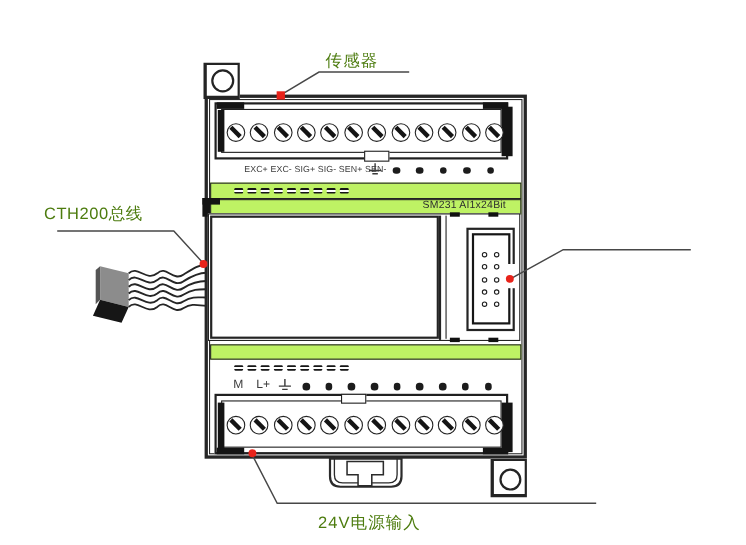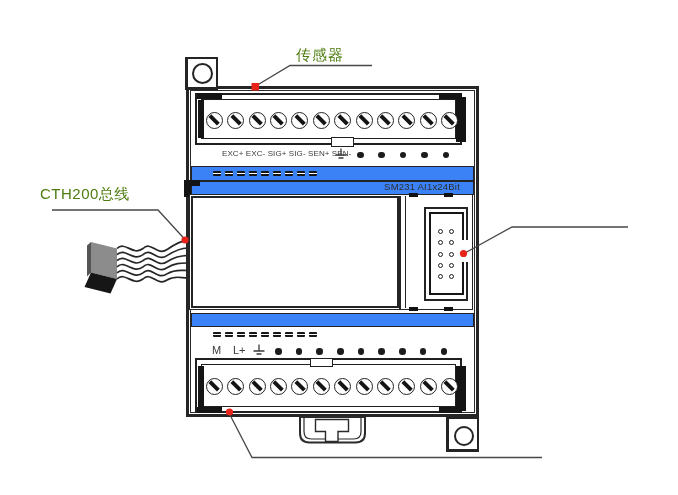--- a/index.html
+++ b/index.html
@@ -14,21 +14,21 @@
   
   .tblock{border:2.5px solid #202020;background:#fff;}
   .tinner{border:1.5px solid #202020;background:#fff;}
   .clip{background:#141414;}
   .cmark{background:#141414;}
   .notch{background:#fff;border:1.5px solid #202020;}
   .screw-row{display:flex;justify-content:space-between;align-items:center;}
   .screw{width:17px;height:17px;border:1.7px solid #242424;border-radius:50%;background:#fff;position:relative;box-sizing:border-box;}
   .screw::after{content:"";position:absolute;left:9%;top:50%;width:82%;height:4.2px;margin-top:-2.1px;background:#141414;transform:rotate(45deg);}
   
-  .band{border:1.5px solid #242424;background:#3b82f6;}
+  .band{border:1.5px solid #242424;background:#bef264;}
   .band-text{font-size:9.5px;line-height:10px;color:#2e2e2e;text-align:right;padding-right:13px;letter-spacing:0.2px;}
   .dash-row{display:flex;justify-content:space-between;}
   .dash{width:8px;height:5.5px;border-radius:1px;background:linear-gradient(to bottom,#161616 0 36%,#ffffff 36% 62%,#161616 62% 100%);}
   
   .led-row{display:flex;justify-content:space-between;align-items:center;}
   .led{width:6.5px;height:6.5px;border-radius:50%;background:#1c1c1c;}
   
   .panel{border:2px solid #242424;background:#fff;}
   .vline{background:#242424;}
   .tab{background:#111;}
@@ -175,20 +175,21 @@
       <div class="screw"></div>
       <div class="screw"></div>
       <div class="screw"></div>
       <div class="screw"></div>
       <div class="screw"></div>
     </div>
   <div class="abs notch" style="left:310px;top:357.5px;width:23px;height:9.5px;"></div>
 
   <div class="abs callout" style="left:296px;top:46px;">传感器</div>
   <div class="abs callout" style="left:40px;top:185px;letter-spacing:0.5px;">CTH200总线</div>
+  <div class="abs callout" style="left:289px;top:466px;">24V电源输入</div>
 
   <svg class="overlay" width="678" height="495" viewBox="0 0 678 495">
 
     <path d="M300,417 L365,417 L365,433 Q365,442.5 355.5,442.5 L309.5,442.5 Q300,442.5 300,433 Z" fill="#ffffff" stroke="#2b2b2b" stroke-width="2"></path>
     <path d="M304,417 L304,431.5 Q304,439 311.5,439 L353.5,439 Q361,439 361,431.5 L361,417" fill="none" stroke="#2b2b2b" stroke-width="1.2"></path>
     <path d="M315.5,419.5 L348.5,419.5 L348.5,431.5 L338,431.5 L338,441.5 L325.5,441.5 L325.5,431.5 L315.5,431.5 Z" fill="#ffffff" stroke="#2b2b2b" stroke-width="1.4"></path>
 
     <polygon points="87,245.5 91,242 91,272.5 87,276.5" fill="#555555"></polygon>
     <polygon points="91,242 117,248.5 117,279 91,272.5" fill="#8c8c8c"></polygon>
     <polygon points="91,272.5 117,279 110.5,293.5 84.5,287" fill="#161616"></polygon>

